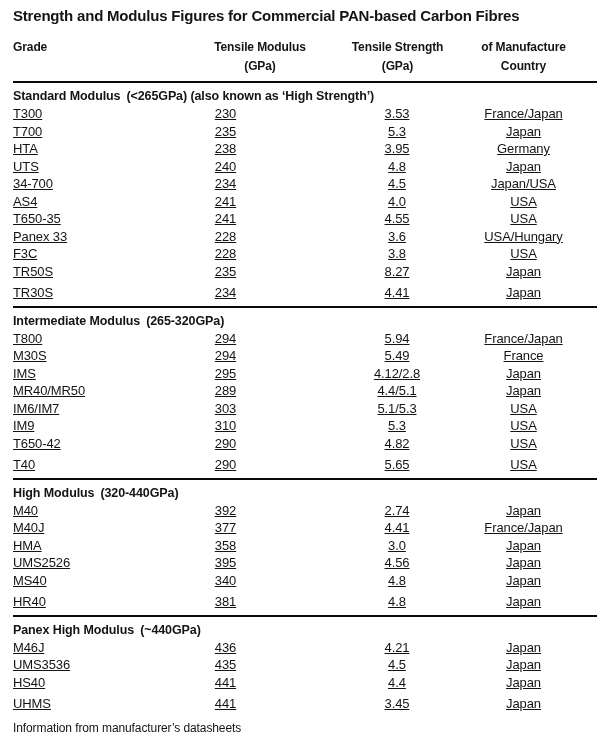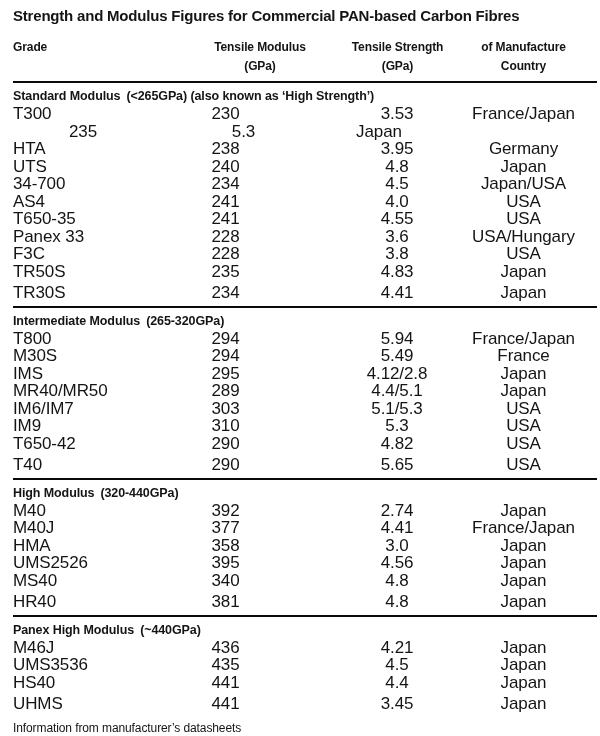--- a/index.html
+++ b/index.html
@@ -39,22 +39,23 @@
     font-weight:700;
     line-height:18px;
     letter-spacing:-0.1px;
     white-space:nowrap;
   }
   .section-title .qual { margin-left:6px; }
 
   .row {
     display:grid;
     grid-template-columns:140px 145px 162px 127px;
-    font-size:17px;
+    font-size:13px;
     line-height:17.5px;
+    text-decoration:underline;
   }
   .rows .row:last-child { margin-top:4px; }
   .c { letter-spacing:-0.1px; white-space:nowrap; }
   .c.modulus  { text-align:center; }
   .c.strength { text-align:center; padding-left:36px; }
   .c.country  { text-align:center; }
 
   .footnote { font-size:12px; line-height:14px; margin-top:4px; letter-spacing:-0.1px; }
 </style>
 </head>
@@ -90,20 +91,21 @@
     </div>
     <div class="rows">
   <div class="row">
     <div class="c grade">T300</div>
     <div class="c modulus">230</div>
     <div class="c strength">3.53</div>
     <div class="c country">France/Japan</div>
   </div>
 
   <div class="row">
+    <div class="c grade">T700</div>
     <div class="c modulus">235</div>
     <div class="c strength">5.3</div>
     <div class="c country">Japan</div>
   </div>
 
   <div class="row">
     <div class="c grade">HTA</div>
     <div class="c modulus">238</div>
     <div class="c strength">3.95</div>
     <div class="c country">Germany</div>
@@ -147,21 +149,21 @@
   <div class="row">
     <div class="c grade">F3C</div>
     <div class="c modulus">228</div>
     <div class="c strength">3.8</div>
     <div class="c country">USA</div>
   </div>
 
   <div class="row">
     <div class="c grade">TR50S</div>
     <div class="c modulus">235</div>
-    <div class="c strength">4.83</div>
+    <div class="c strength">8.27</div>
     <div class="c country">Japan</div>
   </div>
 
   <div class="row">
     <div class="c grade">TR30S</div>
     <div class="c modulus">234</div>
     <div class="c strength">4.41</div>
     <div class="c country">Japan</div>
   </div>
 </div>

